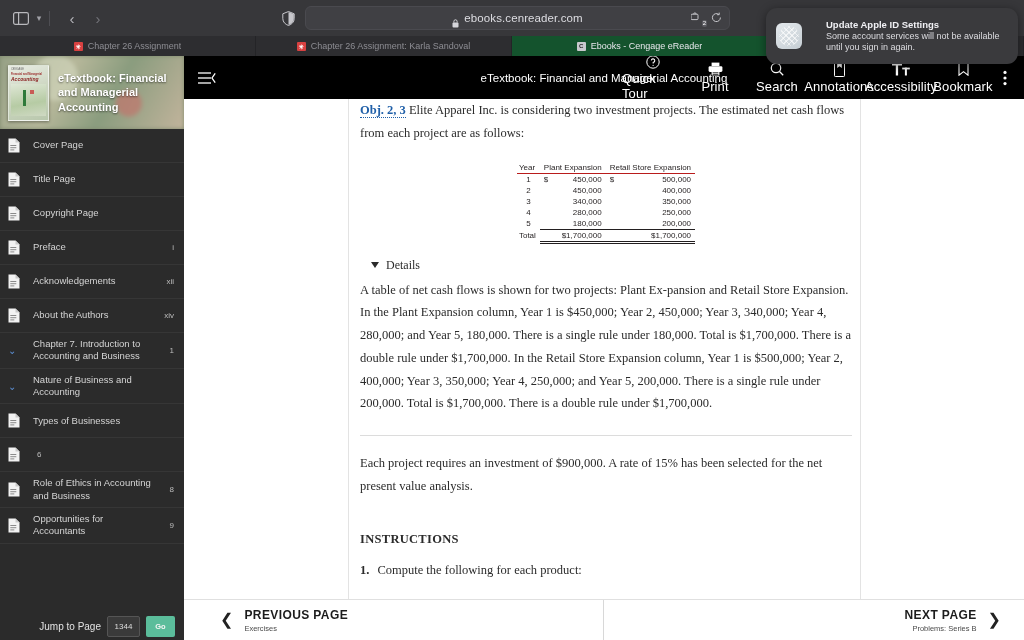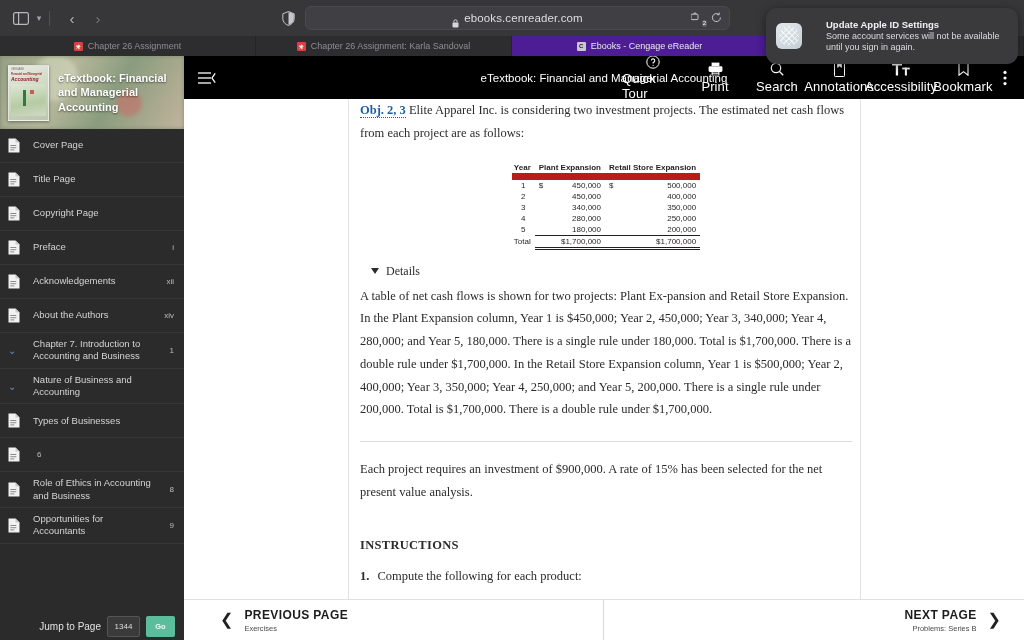--- a/index.html
+++ b/index.html
@@ -82,21 +82,21 @@
     display: flex; align-items: center; justify-content: center;
     gap: 5px;
     font-size: 9px;
     color: #8d8d93;
     background: #2d2d30;
     border-right: 1px solid #242427;
     overflow: hidden;
     white-space: nowrap;
     cursor: default;
   }
-  .tab.active { background: #4c1d95; color: #e7e7ec; }
+  .tab.active { background: #14532d; color: #e7e7ec; }
   .tab-favicon {
     width: 9px; height: 9px; flex: 0 0 9px;
     border-radius: 1px;
     display: flex; align-items: center; justify-content: center;
     font-size: 6px; font-weight: bold;
   }
   .fav-canvas { background: #d84141; color: #fff; }
   .fav-cengage { background: #9a9aa0; color: #1c1c1e; }
   .fav-cengage.active-fav { background: #c8c8cd; }
   .tab-label { overflow: hidden; text-overflow: ellipsis; }
@@ -323,22 +323,22 @@
     margin: 18px 0 6px 0;
     display: flex; justify-content: center;
   }
   table#fin-table {
     border-collapse: collapse;
     font-family: "Liberation Sans", sans-serif;
     font-size: 8px;
     color: #231f20;
   }
   #fin-table th {
-    font-weight: bold;
-    border-bottom: 7px solid #b91c1c;
+    font-weight: normal;
+    border-bottom: 1px solid #b91c1c;
     padding: 0 4px 1px 4px;
     white-space: nowrap;
     margin-top: 13px;
   }
   #fin-table th.yr { text-align: left; padding-left: 2px;}
   #fin-table th.num { text-align: center; }
   #fin-table td { padding: 1px 4px; white-space: nowrap; }
   #fin-table td.yr { text-align: center; }
   #fin-table td.num { text-align: right; }
   #fin-table td.cur { text-align: right; position: relative; }

